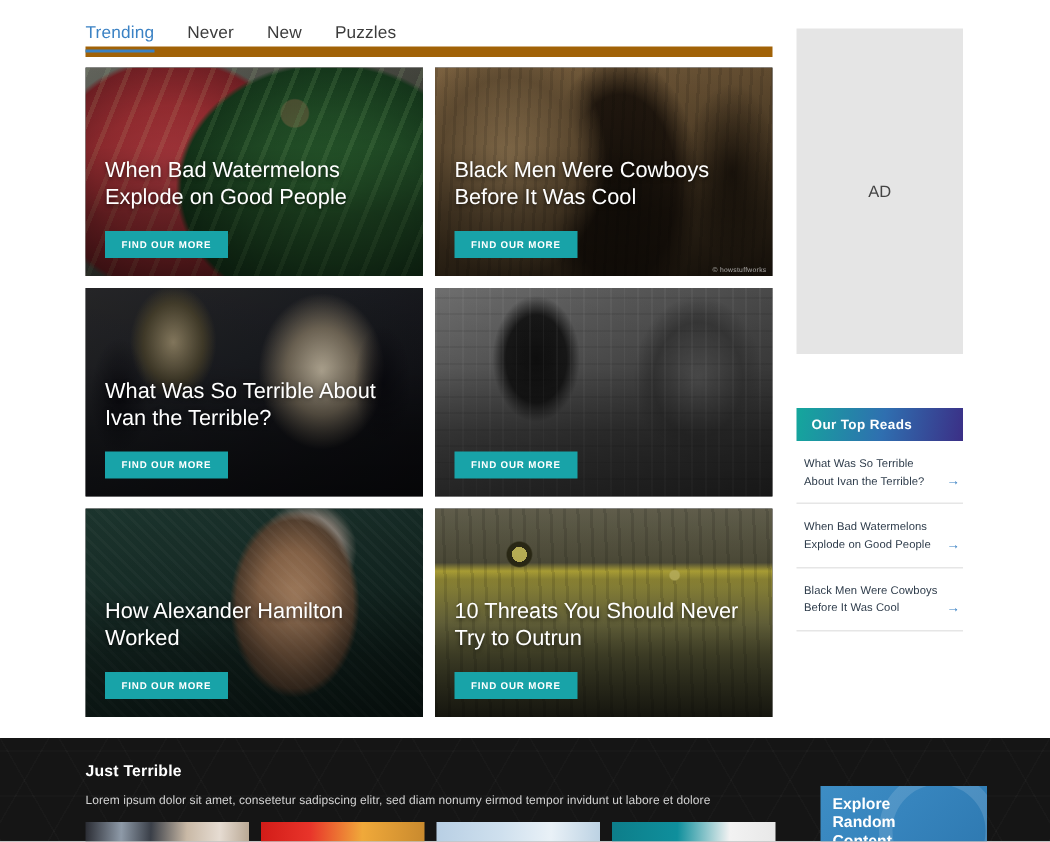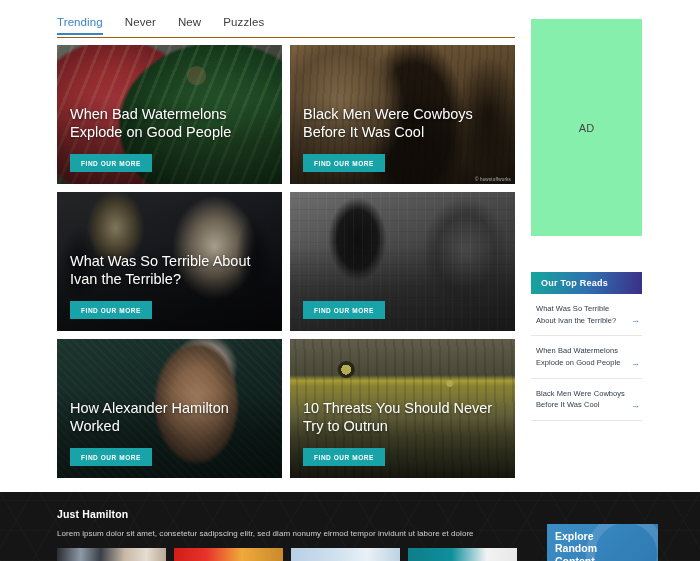--- a/index.html
+++ b/index.html
@@ -7,21 +7,21 @@
     width: 700px; height: 561px;
     background: #ffffff;
     font-family: "Liberation Sans", sans-serif;
     overflow: hidden;
   }
   .page { position: relative; width: 700px; height: 561px; background: #fff; }
 
   
   .tabbar {
     position: absolute; left: 57px; top: 16px; width: 458px; height: 22px;
-    border-bottom: 1px solid #a16207;
+    border-bottom: 7px solid #a16207;
     display: flex; align-items: flex-start; gap: 22px;
   }
   .tab {
     font-size: 11.5px; color: #3c3c3c; letter-spacing: .1px;
     padding-bottom: 6px; cursor: pointer; position: relative; white-space: nowrap;
   }
   .tab.active { color: #3b82c4; }
   .tab.active::after {
     content: ""; position: absolute; left: 0; right: 0; bottom: -1px;
     height: 2px; background: #3b82c4;
@@ -138,21 +138,21 @@
     background:
       radial-gradient(circle at 25% 22%, #e4d768 0 5px, #2c2a14 5px 8px, transparent 9px),
       radial-gradient(circle at 71% 32%, #d8cc6a 0 3px, transparent 4px),
       repeating-linear-gradient(88deg, rgba(0,0,0,.12) 0 2px, transparent 2px 9px);
     opacity:.9;
   }
 
   
   .rail { position: absolute; left: 531px; top: 19px; width: 111px; }
   .ad {
-    width: 111px; height: 217px; background: #86efac;
+    width: 111px; height: 217px; background: #e5e5e5;
     display: flex; align-items: center; justify-content: center;
     font-size: 11px; color: #444;
   }
   .toprail { margin-top: 26px; width: 111px; }
   .toprail-head {
     background: linear-gradient(100deg, #14a79c 0%, #2f6fb0 52%, #3b2f86 100%);
     color: #fff; font-size: 9px; font-weight: 700; letter-spacing: .25px;
     padding: 6px 9px 6px 10px;
     margin-top: 36px;
   }
@@ -296,21 +296,21 @@
       </div>
       <div class="toprail-item">
         <span class="t">Black Men Were Cowboys Before It Was Cool</span>
         <span class="arrow">→</span>
       </div>
     </div>
   </div>
 
   <div class="footer">
     <div class="footer-inner">
-      <h4>Just Hamilton</h4>
+      <h4>Just Terrible</h4>
       <p>Lorem ipsum dolor sit amet, consetetur sadipscing elitr, sed diam nonumy eirmod tempor invidunt ut labore et dolore</p>
     </div>
   </div>
 
   <div class="thumbs">
     <div class="thumb th1"></div>
     <div class="thumb th2"></div>
     <div class="thumb th3"></div>
     <div class="thumb th4"></div>
   </div>

